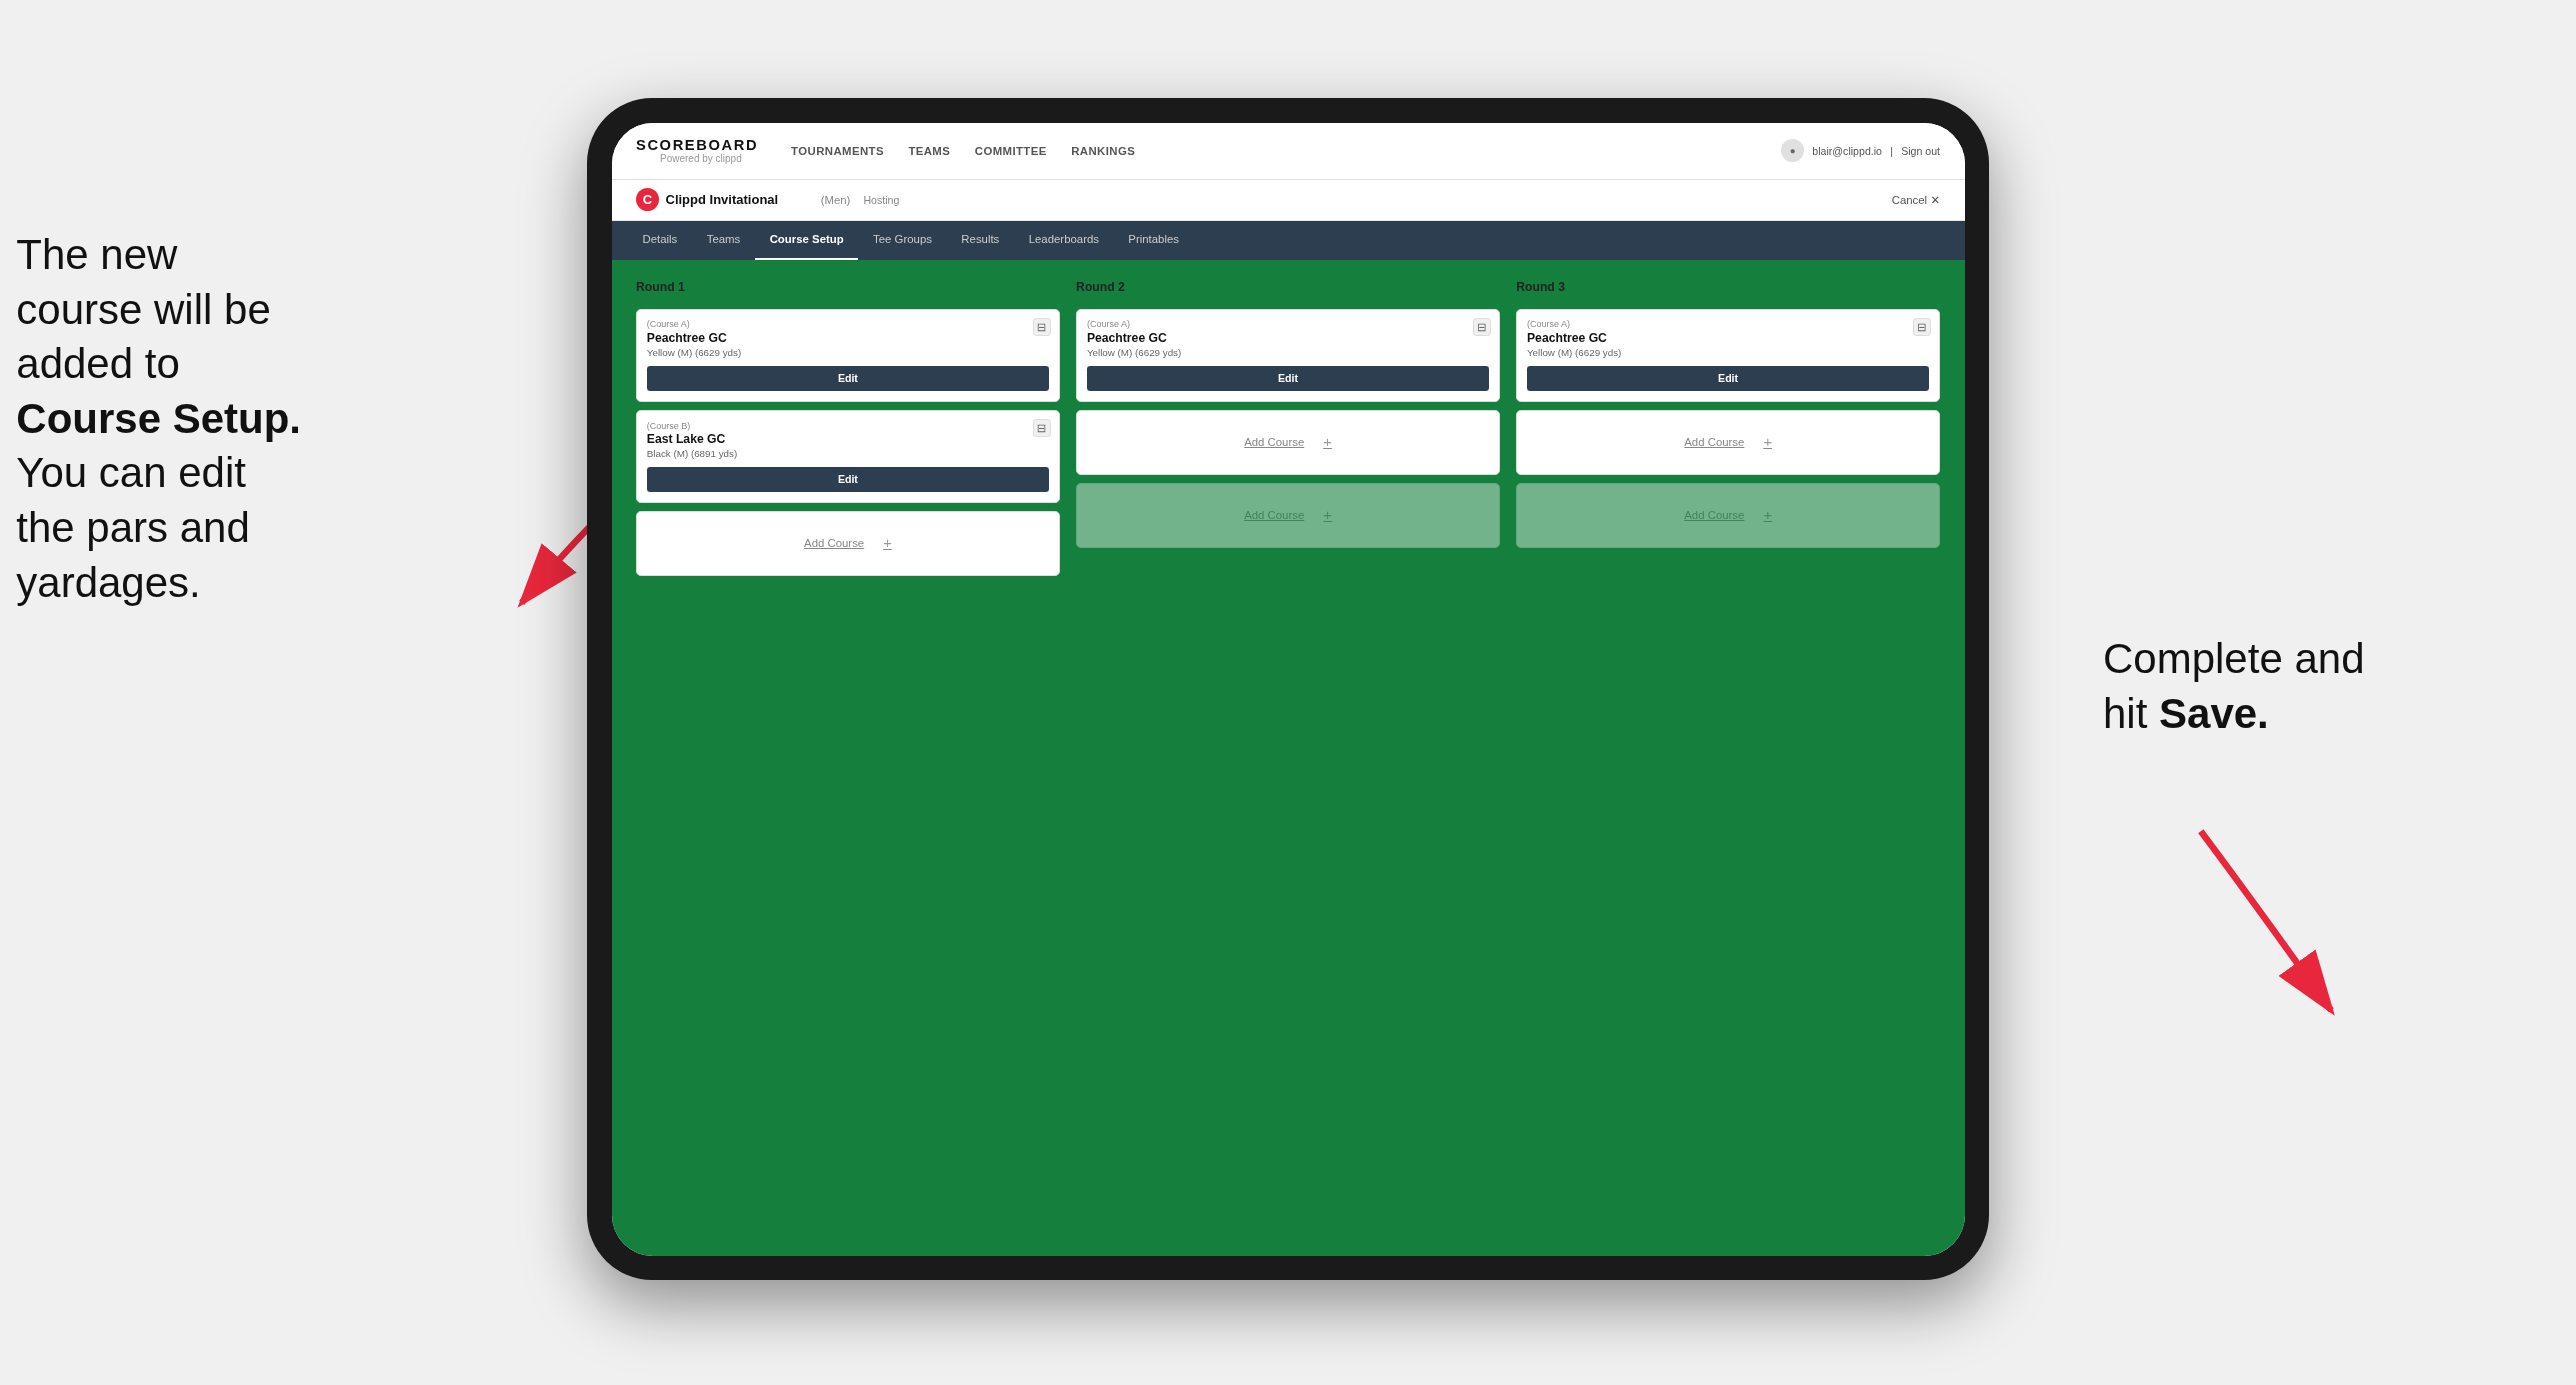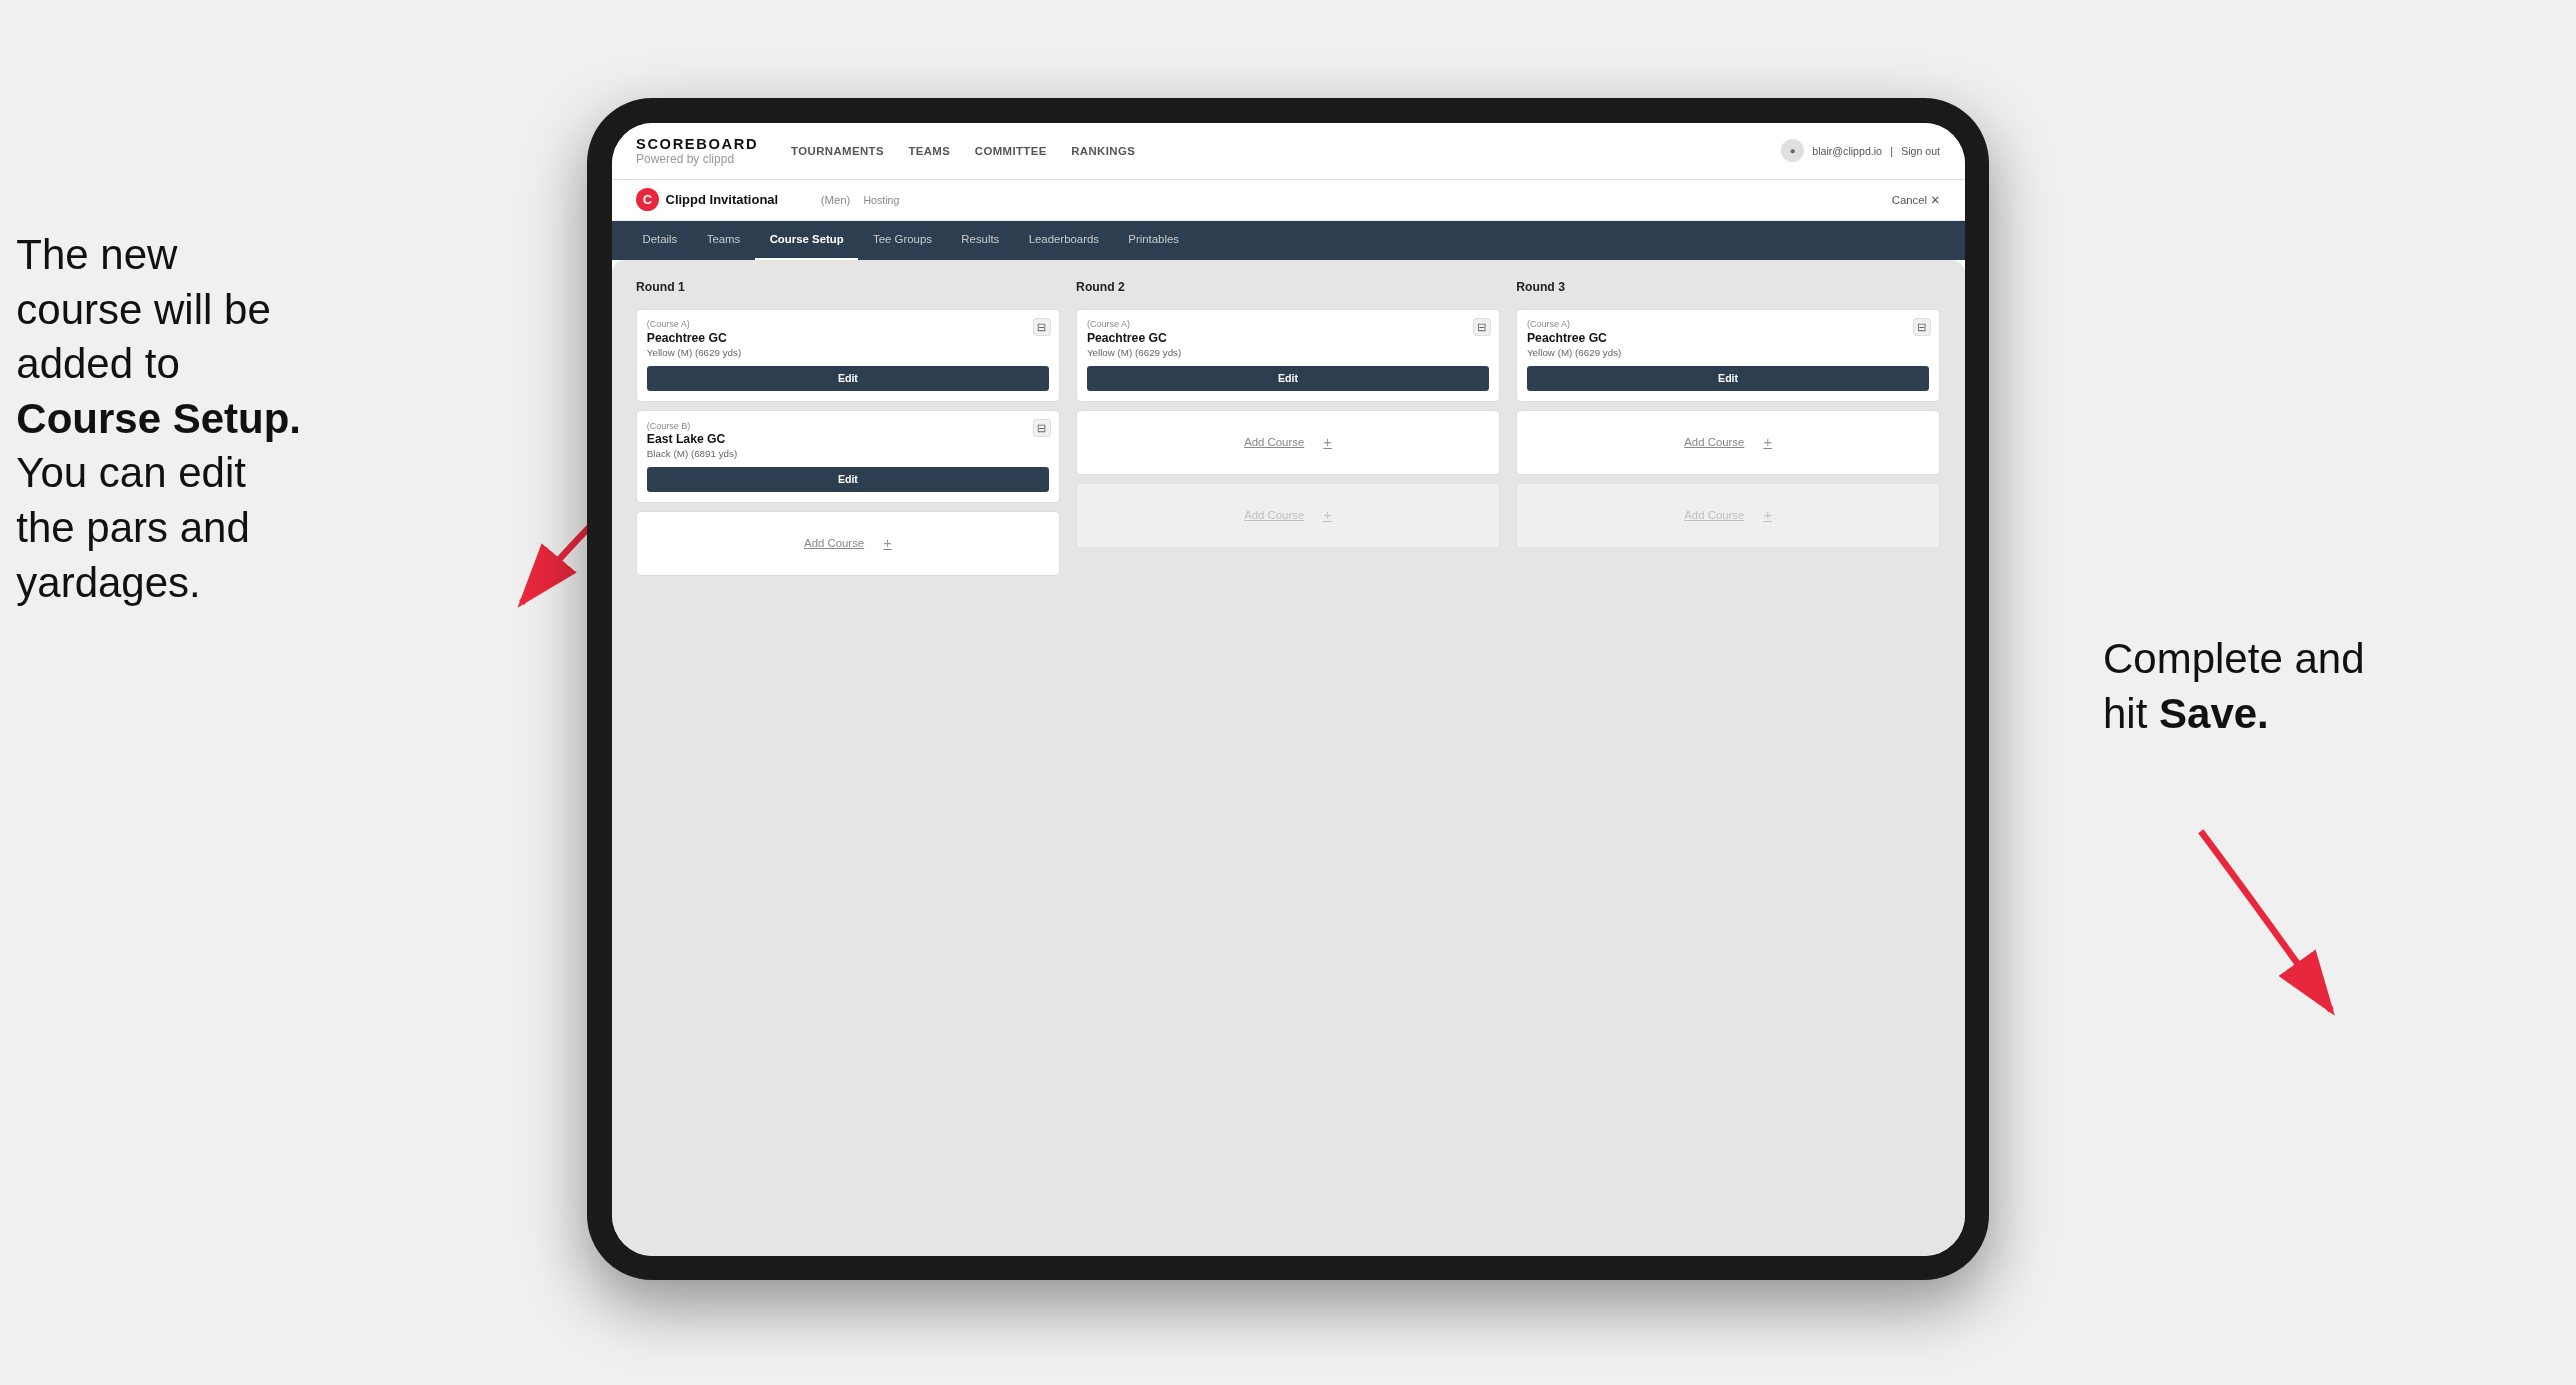--- a/index.html
+++ b/index.html
@@ -78,22 +78,23 @@
     }
 
     .logo-scoreboard {
       font-size: 14.7px;
       font-weight: 900;
       letter-spacing: 1.6px;
       color: #111;
     }
 
     .logo-powered {
-      font-size: 12px;
+      font-size: 10px;
       color: #999;
+      margin-left: 24px;
     }
 
     .nav-links {
       display: flex;
       gap: 24.5px;
       flex: 1;
     }
 
     .nav-link {
       font-size: 11.4px;
@@ -212,24 +213,23 @@
 
     .tab-item.active {
       color: #fff;
       border-bottom: 2.4px solid #fff;
       font-weight: 600;
     }
 
     
     .main-content {
       flex: 1;
-      background: #e5e5e5;
+      background: #15803d;
       padding: 20.4px 24.5px;
       overflow: auto;
-      border-radius: 13px;
     }
 
     .rounds-grid {
       display: grid;
       grid-template-columns: 1fr 1fr 1fr;
       gap: 16.3px;
     }
 
     .round-column {
       display: flex;

